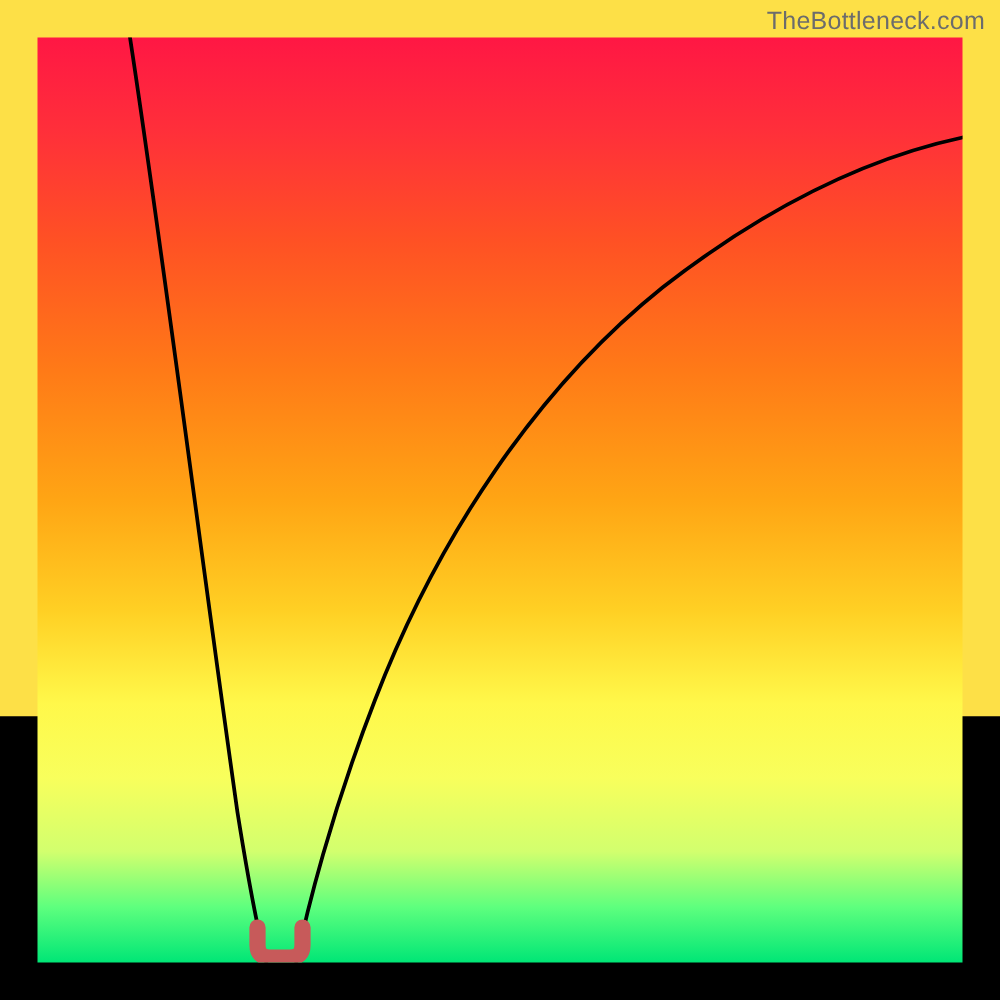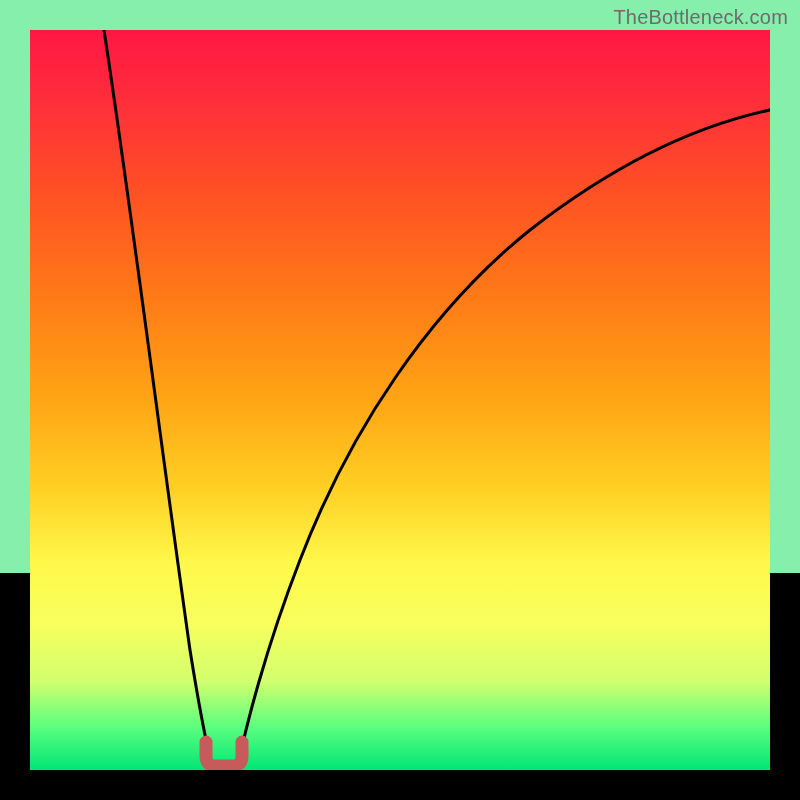--- a/index.html
+++ b/index.html
@@ -10,21 +10,21 @@
     background: #000;
     overflow: hidden;
     font-family: Arial, Helvetica, sans-serif;
   }
   .frame {
     position: absolute;
     left: 0;
     top: 0;
     width: 800px;
     height: 573px;
-    background: #86efac;
+    background: #fde047;
   }
   .plot-area {
     position: absolute;
     left: 30px;
     top: 30px;
     width: 740px;
     height: 740px;
     background: linear-gradient(
       to bottom,
       #ff1744 0%,

